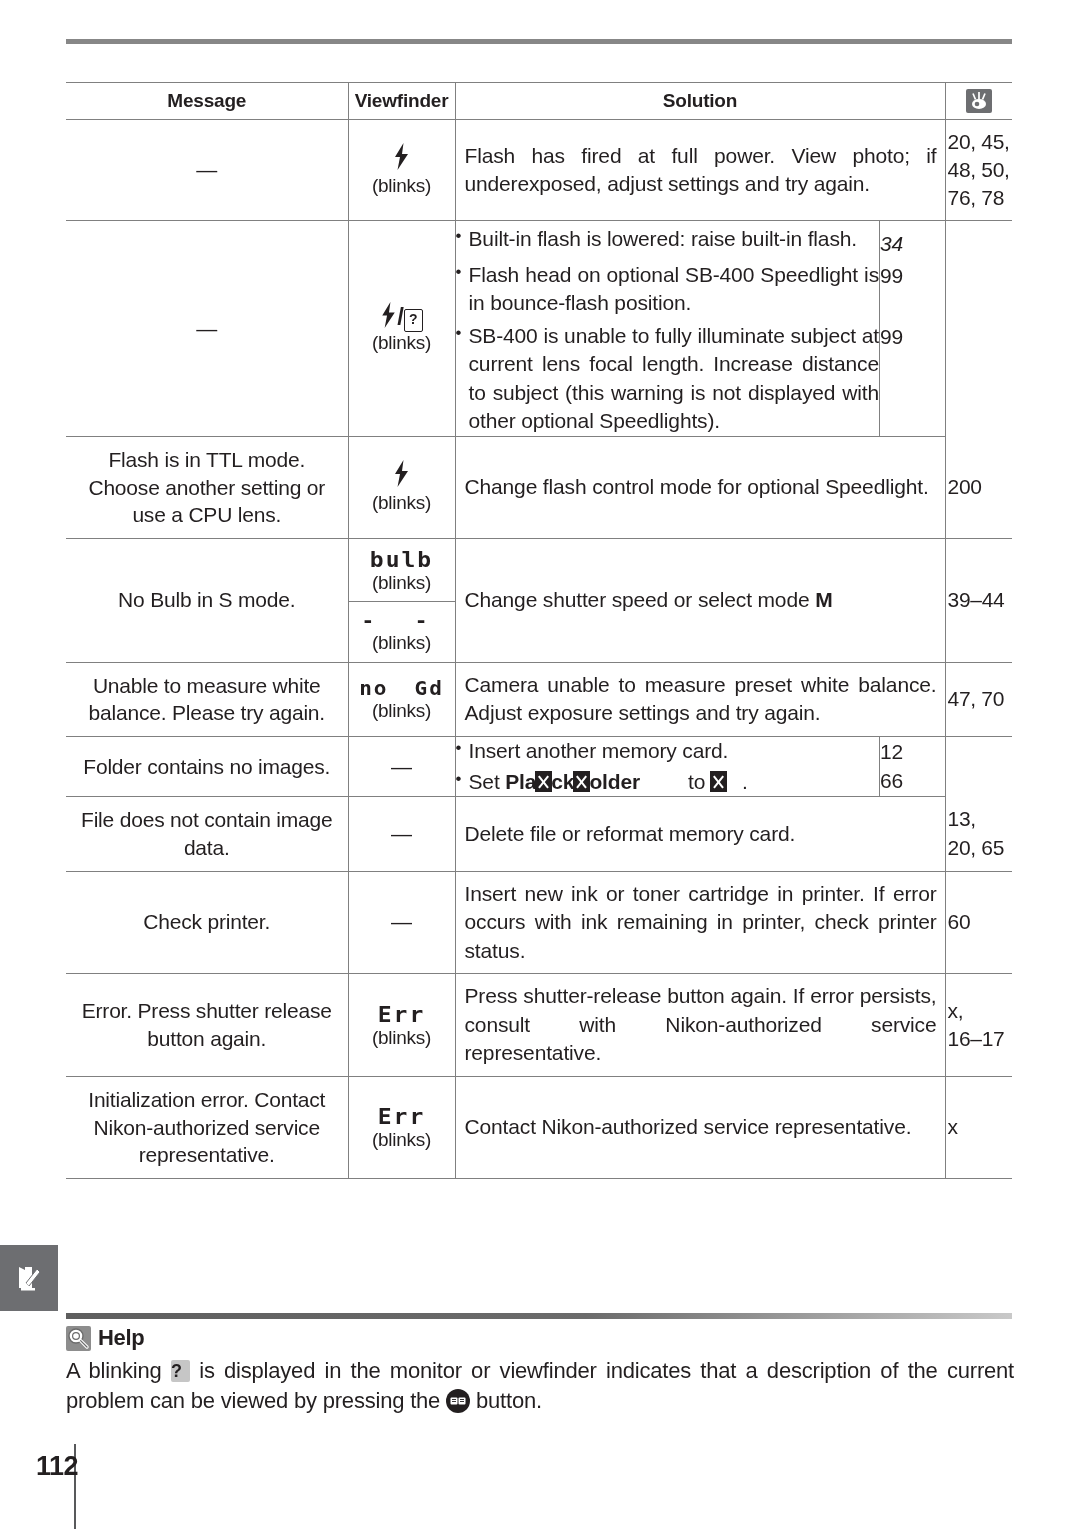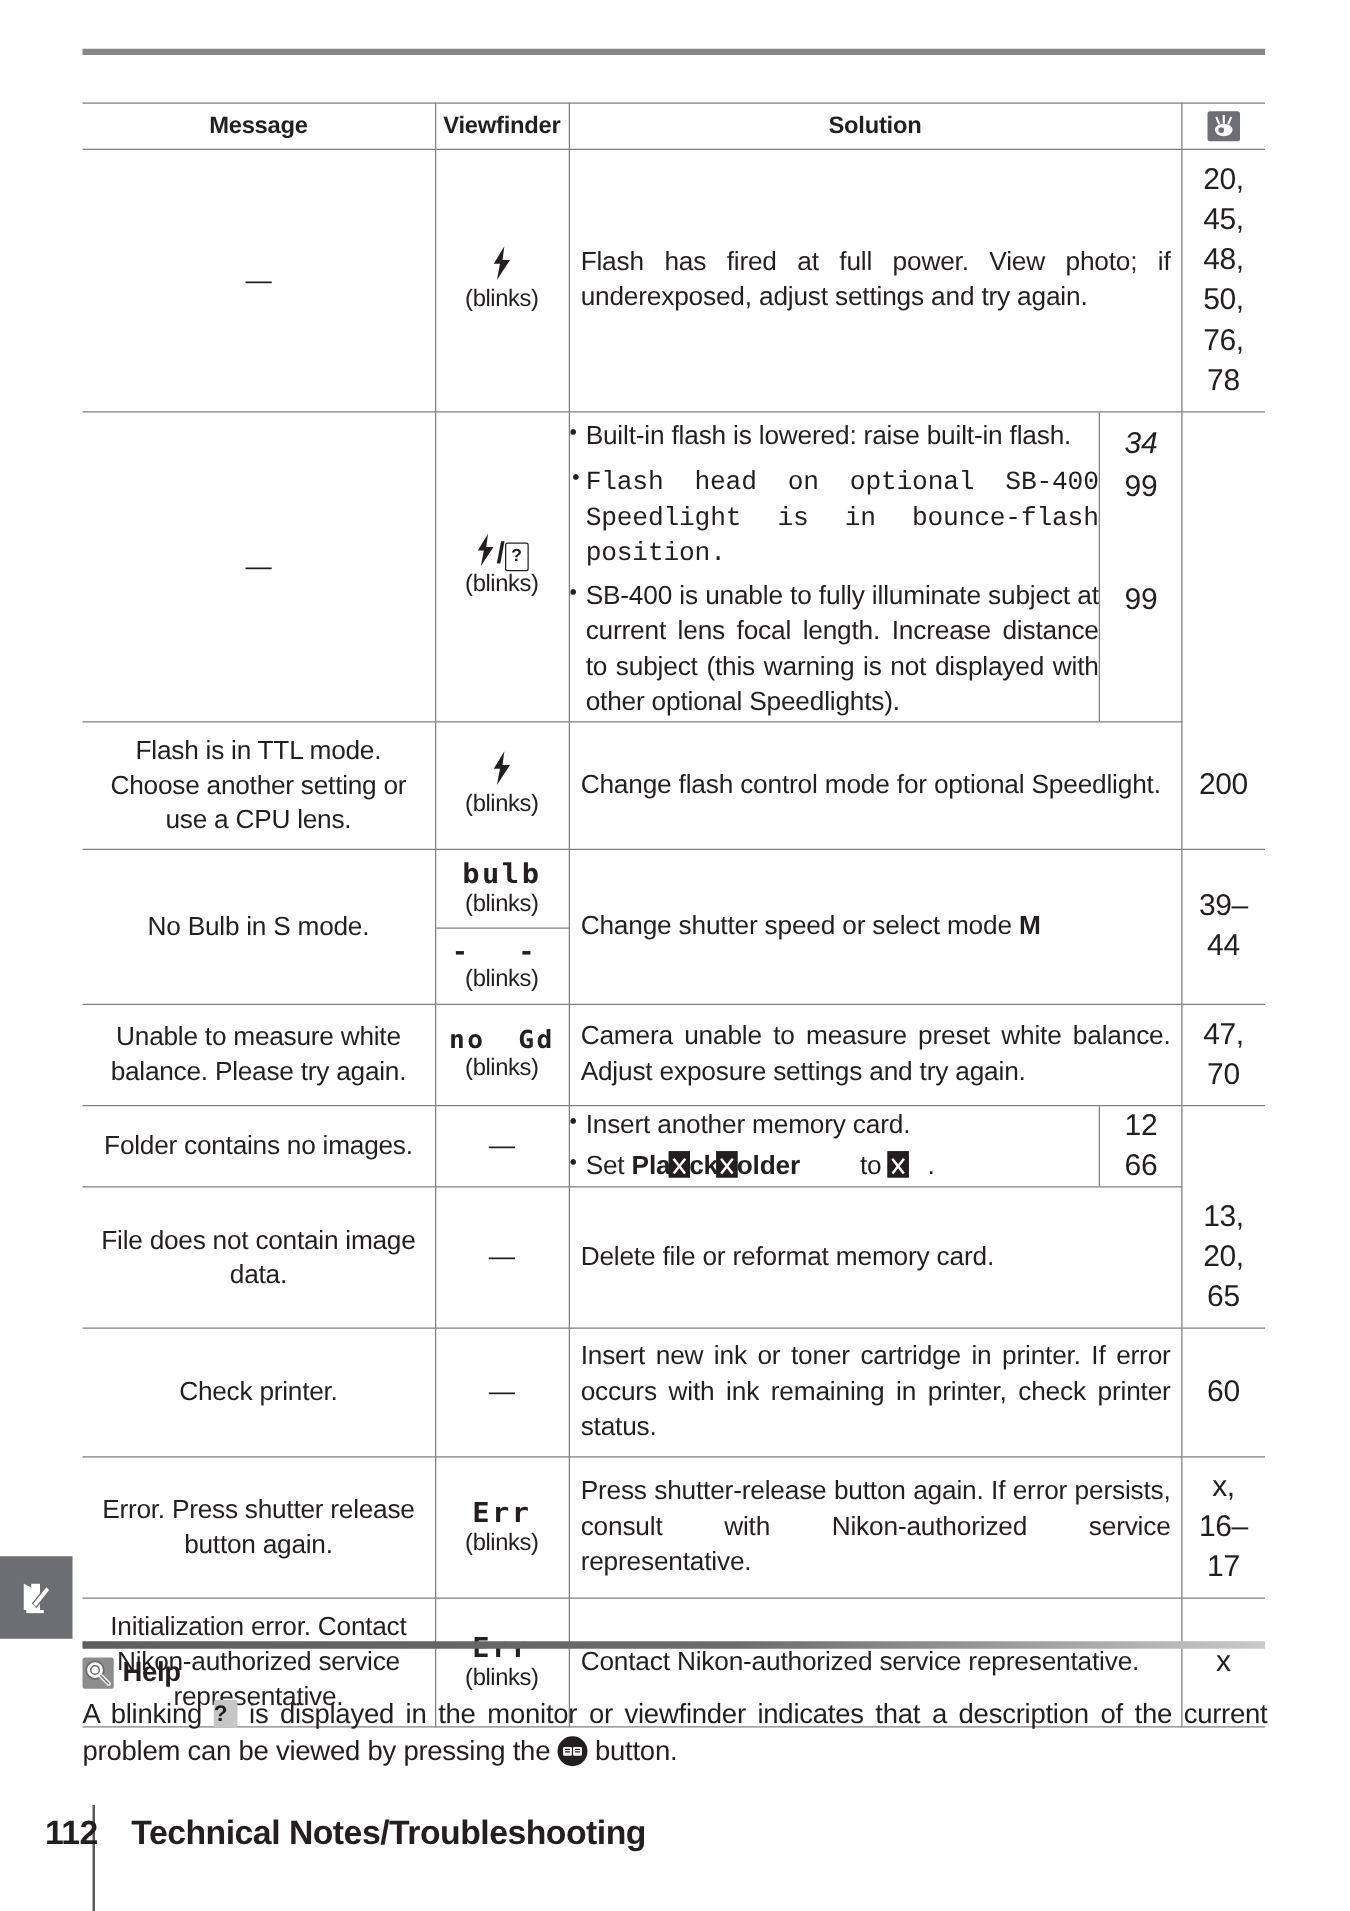--- a/index.html
+++ b/index.html
@@ -111,22 +111,21 @@
     letter-spacing: -0.15px;
   }
   .sol-list { margin: 0; padding: 0; list-style: none; }
   .sol-list li { position: relative; padding-left: 13px; }
   .sol-list li:before {
     content: "\2022";
     position: absolute; left: 0; top: -1px;
     font-size: 17px;
   }
   .pg-cell {
-    font-size: 24px;
-    text-align: center;
+    font-size: 21px;
     line-height: 1.34;
     padding: 8px 2px;
     letter-spacing: -0.3px;
   }
 
   .dash { font-size: 21px; display: inline-block; }
 
   
   .lcd {
     font-family: "DejaVu Sans Mono", monospace;
@@ -370,21 +369,21 @@
               <tbody>
                   <tr>
                 <td class="sol-cell" style="border:0;padding-bottom:2px;">
                   <ul class="sol-list">
                         <li>Built-in flash is lowered: raise built-in flash.</li>
                       </ul>
                 </td>
                 <td class="pg-cell" style="border:0;border-left:1.5px solid #808080;vertical-align:top;padding-top:9px;font-style:italic;">34</td>
               </tr>
               <tr>
-                <td class="sol-cell" style="border:0;padding-top:2px;padding-bottom:2px;font-family:Liberation Mono, monospace;">
+                <td class="sol-cell" style="border:0;padding-top:2px;padding-bottom:2px;">
                   <ul class="sol-list">
                         <li>Flash head on optional SB-400 Speedlight is in bounce-flash position.</li>
                       </ul>
                 </td>
                 <td class="pg-cell" style="border:0;border-left:1.5px solid #808080;vertical-align:top;padding-top:3px;">99</td>
               </tr>
               <tr>
                 <td class="sol-cell" style="border:0;padding-top:2px;">
                   <ul class="sol-list">
                         <li>SB-400 is unable to fully illuminate subject at current lens focal length.  Increase distance to subject (this warning is not displayed with other optional Speedlights).</li>
@@ -604,16 +603,15 @@
   </div>
   <div class="help-body"><span>A blinking </span><span class="q-badge">?</span><span> is displayed in the monitor or viewfinder indicates that a description of the current problem can be viewed by pressing the </span><span class="btn-circle"><svg width="24" height="24" viewBox="0 0 24 24">
           <rect x="4.5" y="8.5" width="7" height="7" rx="1" fill="#ffffff"></rect>
           <rect x="12.5" y="8.5" width="7" height="7" rx="1" fill="#ffffff"></rect>
           <path d="M6 10.5 h4 M6 12.5 h4 M14 10.5 h4 M14 12.5 h4" stroke="#231f20" stroke-width="0.9"></path>
         </svg></span><span> button.</span></div>
 
   <div class="footer-divider"></div>
   <div class="footer">
     <span class="folio">112</span>
-    <span class="footer-title">Technical Notes/Troubleshooting</span>
   </div>
 
 </div>
 
 </body></html>

